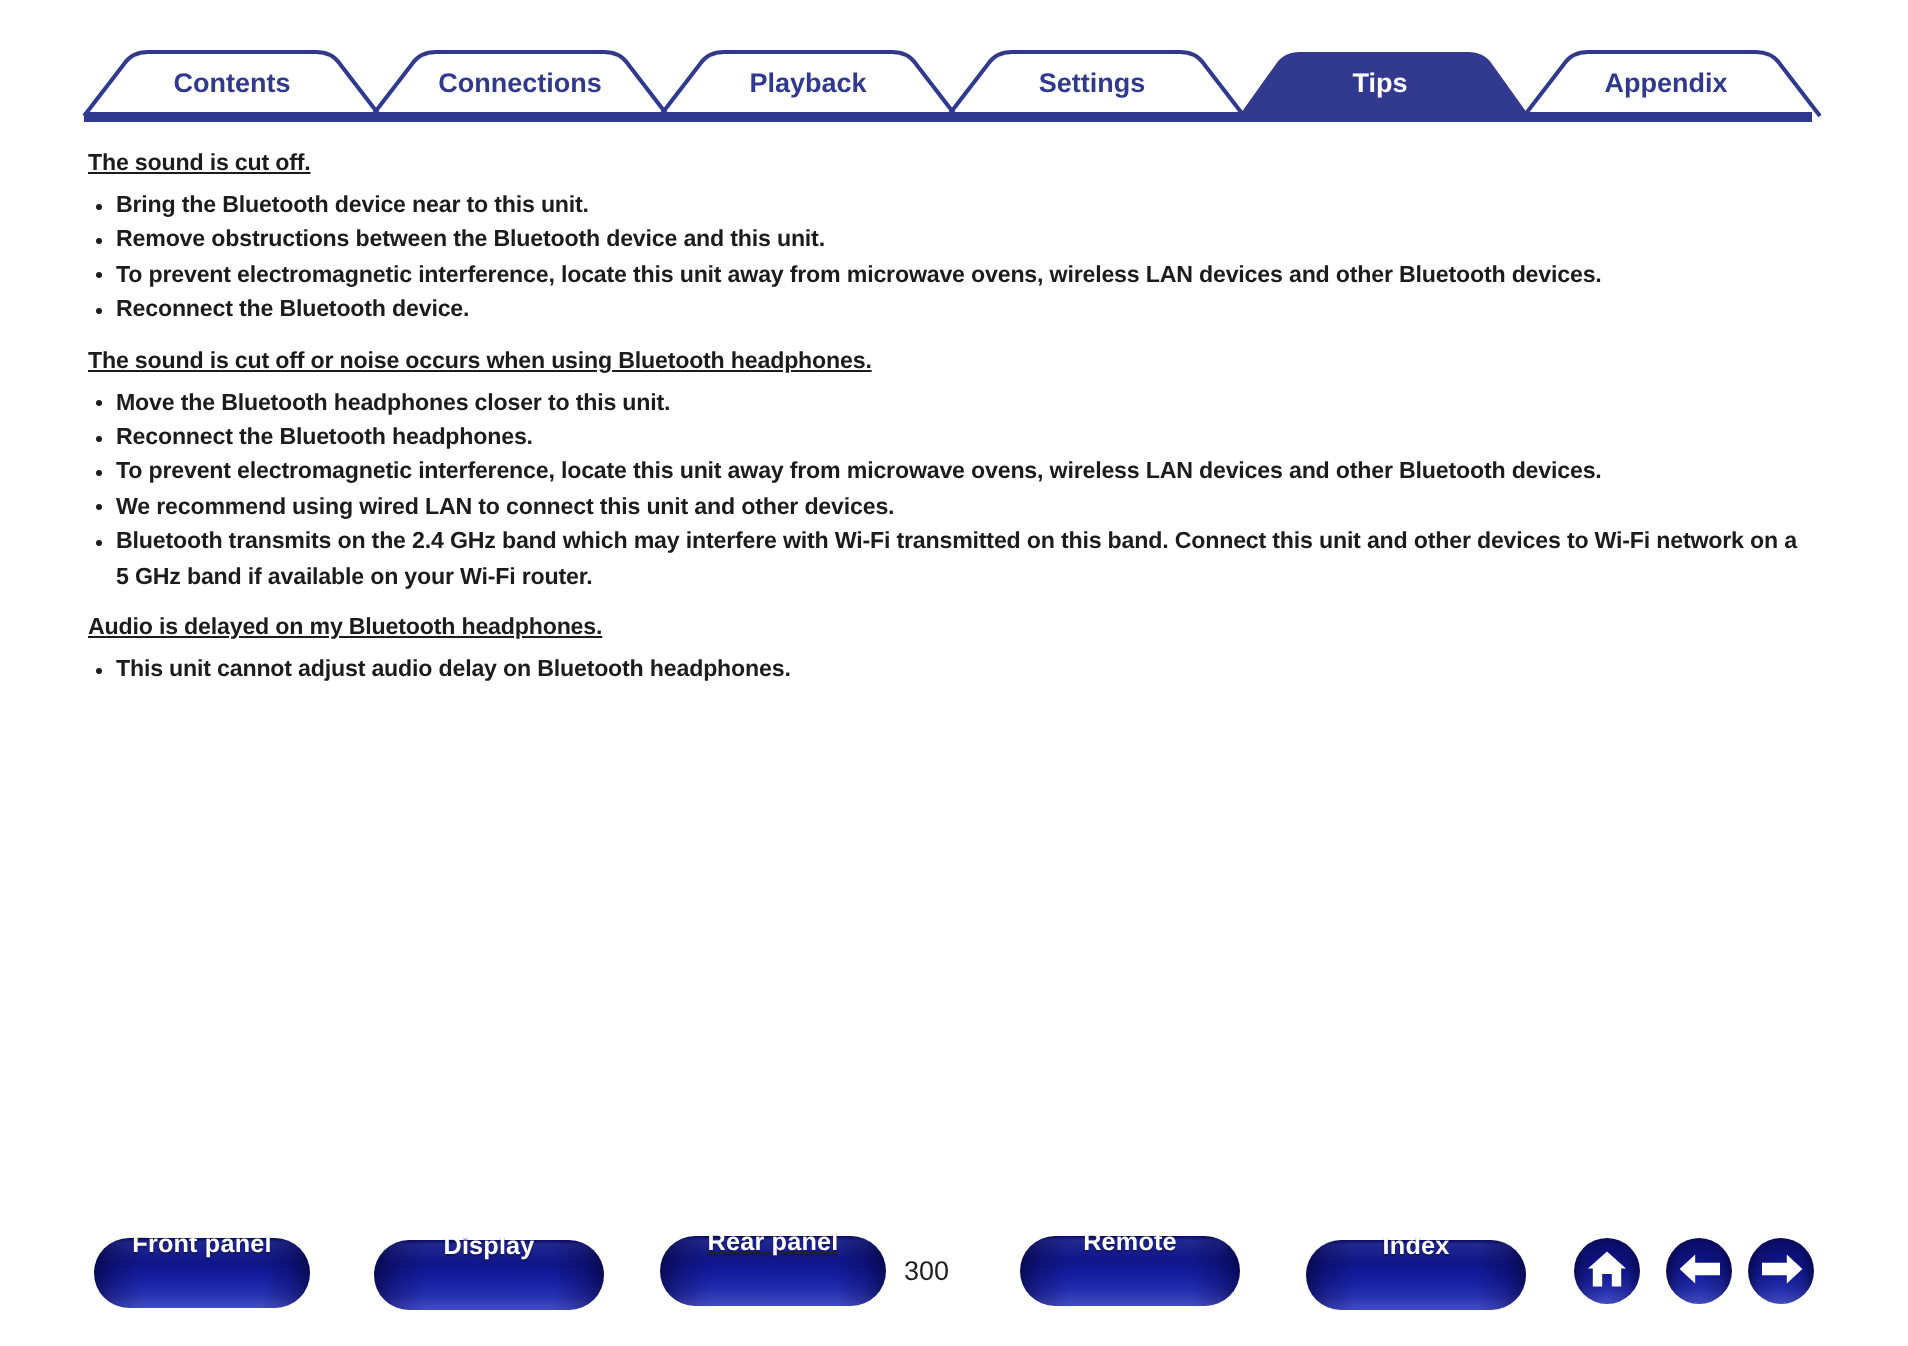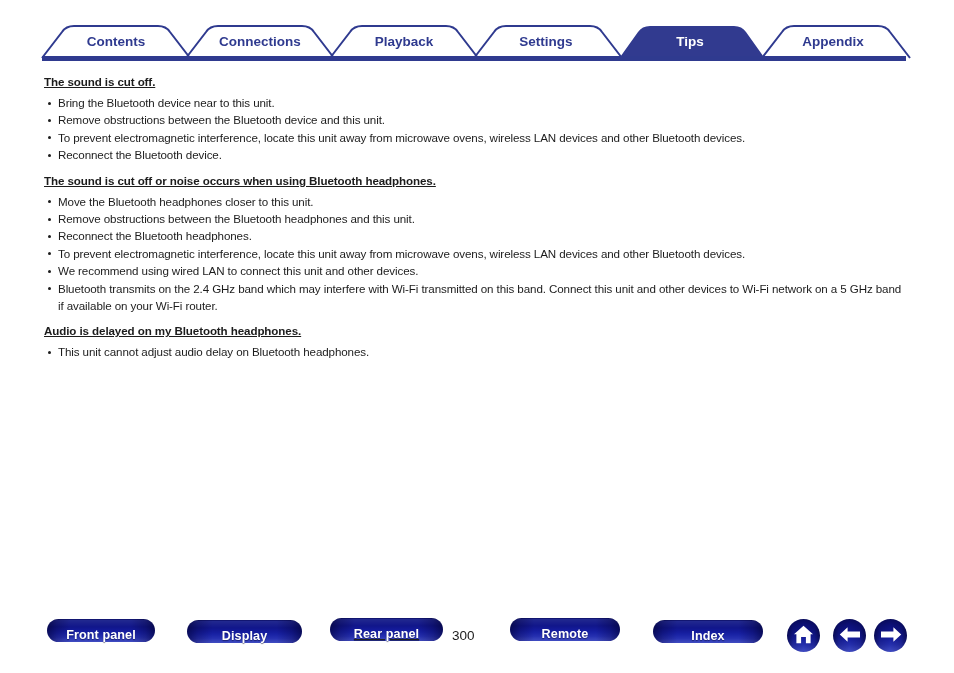--- a/index.html
+++ b/index.html
@@ -53,20 +53,21 @@
     color: #1c1c1c;
     margin: 0 0 3px 44px;
     line-height: 16px;
     letter-spacing: -0.1px;
     text-decoration: underline;
   }
   ul.bullets {
     list-style: none;
     margin: 4px 0 9px 0;
     padding: 0;
+    font-weight: bold;
   }
   ul.bullets li {
     position: relative;
     font-size: 11.6px;
     line-height: 17.4px;
     color: #1c1c1c;
     margin: 0 0 0 58px;
     padding: 0;
     letter-spacing: -0.1px;
   }
@@ -87,42 +88,42 @@
   
   #footer {
     position: absolute;
     left: 0;
     top: 612px;
     width: 954px;
     height: 61px;
   }
   .pill {
     position: absolute;
-    height: 23px;
+    height: 35px;
     border-radius: 18px;
     background:
       linear-gradient(to bottom,
         #25277e 0%,
         #2e33909f 6%,
         #3f46b4 34%,
         #4a55c8 50%,
         #5b6bd6 62%,
         #8e9ae6 80%,
         #cdd4f3 92%,
         #f2f4fc 100%),
       linear-gradient(to right,
         #1d2070 0%,
         #343a9e 9%,
         #4450c4 22%,
         #4450c4 78%,
         #343a9e 91%,
         #1d2070 100%);
     background-blend-mode: multiply;
     display: flex;
-    align-items: flex-end;
+    align-items: flex-start;
     justify-content: center;
     box-sizing: border-box;
   }
   .pill span {
     color: #ffffff;
     font-size: 12.6px;
     font-weight: bold;
     letter-spacing: 0.1px;
     margin-top: -4px;
     text-shadow: 0 1px 1px rgba(10, 12, 60, 0.55);
@@ -208,21 +209,20 @@
       <li>Remove obstructions between the Bluetooth device and this unit.</li>
       <li>To prevent electromagnetic interference, locate this unit away from microwave ovens, wireless LAN devices and other Bluetooth devices.</li>
       <li>Reconnect the Bluetooth device.</li>
     </ul>
   </div>
 
   <div class="block">
     <div class="heading">The sound is cut off or noise occurs when using Bluetooth headphones.</div>
     <ul class="bullets">
       <li>Move the Bluetooth headphones closer to this unit.</li>
-      <li>Remove obstructions between the Bluetooth headphones and this unit.</li>
       <li>Reconnect the Bluetooth headphones.</li>
       <li>To prevent electromagnetic interference, locate this unit away from microwave ovens, wireless LAN devices and other Bluetooth devices.</li>
       <li>We recommend using wired LAN to connect this unit and other devices.</li>
       <li class="wide">Bluetooth transmits on the 2.4 GHz band which may interfere with Wi-Fi transmitted on this band. Connect this unit and other devices to Wi-Fi network on a 5 GHz band if available on your Wi-Fi router.</li>
     </ul>
   </div>
 
   <div class="block">
     <div class="heading">Audio is delayed on my Bluetooth headphones.</div>
     <ul class="bullets">

